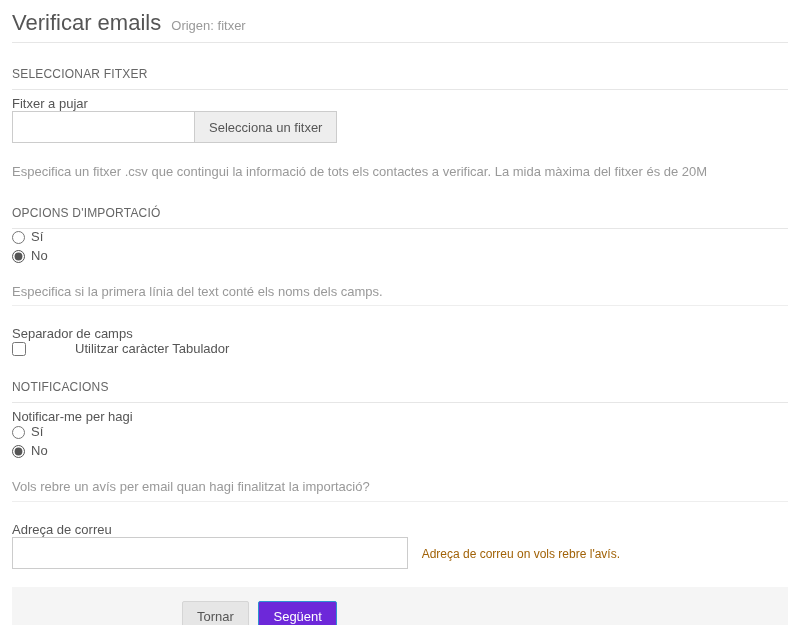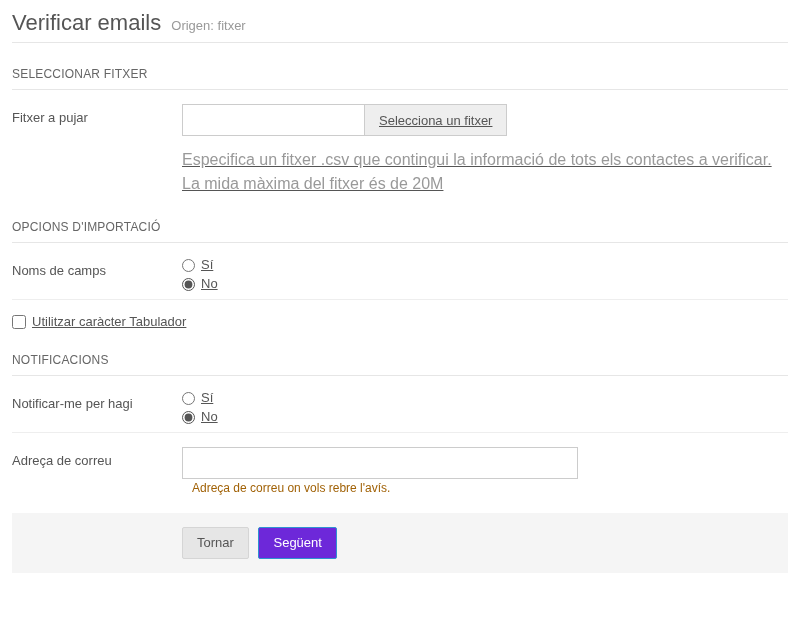--- a/index.html
+++ b/index.html
@@ -27,38 +27,37 @@
     color: #999;
     font-weight: 400;
     margin-left: 4px;
     text-align: center;
   }
   .section-header {
     font-size: 12px;
     color: #666;
     padding: 6px 0 8px 0;
     border-bottom: 1px solid #e6e6e6;
-    margin-bottom: 14px;
     letter-spacing: 0.2px;
   }
   .form-row {
     display: flex;
     align-items: flex-start;
     margin-bottom: 18px;
+    flex-direction: column;
   }
   .form-label {
     width: 170px;
     flex-shrink: 0;
     font-size: 13px;
     color: #555;
     padding-top: 6px;
   }
   .form-control-area {
     flex: 1;
-    text-decoration: underline;
   }
   .input-group {
     display: flex;
     align-items: stretch;
   }
   .text-input {
     height: 32px;
     border: 1px solid #ccc;
     border-right: none;
     padding: 4px 8px;
@@ -70,41 +69,42 @@
   .btn-file {
     height: 32px;
     border: 1px solid #ccc;
     background: #eee;
     color: #555;
     font-size: 13px;
     padding: 0 14px;
     cursor: pointer;
   }
   .help-text {
-    font-size: 16px;
+    font-size: 13px;
     color: #999;
-    margin-top: 12px;
+    margin-top: 19px;
     line-height: 1.5;
   }
   .radio-row {
     display: flex;
     align-items: flex-end;
     margin-bottom: 4px;
     font-size: 13px;
     color: #555;
   }
   .radio-row input[type="radio"] {
     margin-right: 6px;
     accent-color: #555;
   }
   .checkbox-row {
     display: flex;
     align-items: center;
     font-size: 13px;
     color: #555;
+    gap: 43px;
   }
   .checkbox-row input[type="checkbox"] {
     margin-right: 6px;
     width: 14px;
     height: 14px;
   }
   .email-input {
     height: 32px;
     border: 1px solid #ccc;
     padding: 4px 8px;
@@ -169,34 +169,35 @@
       <input type="text" class="text-input" value="" style="">
       <button class="btn-file">Selecciona un fitxer</button>
     </div>
     <div class="help-text">Especifica un fitxer .csv que contingui la informació de tots els contactes a verificar. La mida màxima del fitxer és de 20M</div>
   </div>
 </div>
 
 <div class="section-header">OPCIONS D'IMPORTACIÓ</div>
 
 <div class="form-row sep-bottom">
-  <div class="form-label">Noms de camps</div>
   <div class="form-control-area">
     <label class="radio-row">
       <input type="radio" name="fieldnames" style="">
       <span>Sí</span>
     </label>
     <label class="radio-row">
       <input type="radio" name="fieldnames" checked="" style="">
       <span>No</span>
     </label>
+    <div class="help-text">Especifica si la primera línia del text conté els noms dels camps.</div>
   </div>
 </div>
 
 <div class="form-row">
+  <div class="form-label">Separador de camps</div>
   <div class="form-control-area">
     <label class="checkbox-row">
       <input type="checkbox" style="">
       <span>Utilitzar caràcter Tabulador</span>
     </label>
   </div>
 </div>
 
 <div class="section-header">NOTIFICACIONS</div>
 
@@ -204,20 +205,21 @@
   <div class="form-label">Notificar-me per hagi</div>
   <div class="form-control-area">
     <label class="radio-row">
       <input type="radio" name="notify" style="">
       <span>Sí</span>
     </label>
     <label class="radio-row">
       <input type="radio" name="notify" checked="" style="">
       <span>No</span>
     </label>
+    <div class="help-text">Vols rebre un avís per email quan hagi finalitzat la importació?</div>
   </div>
 </div>
 
 <div class="form-row">
   <div class="form-label">Adreça de correu</div>
   <div class="form-control-area">
     <input type="text" class="email-input" value="" style="">
     <span class="inline-help">Adreça de correu on vols rebre l'avís.</span>
   </div>
 </div>

